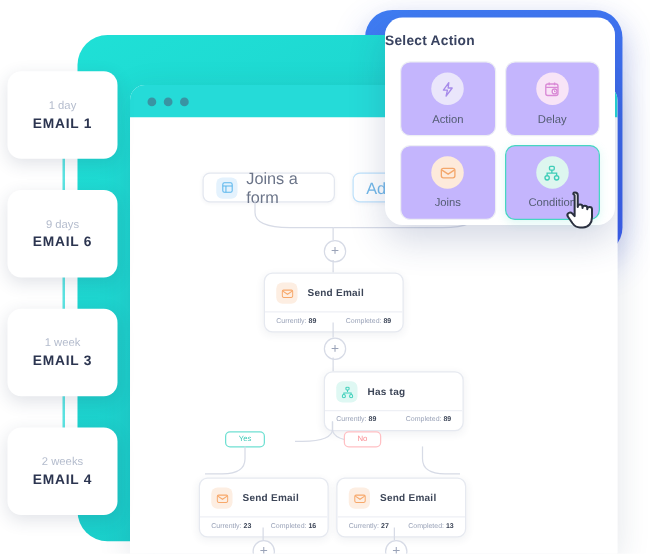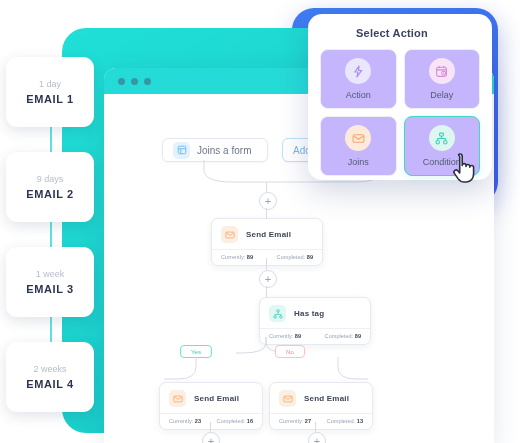--- a/index.html
+++ b/index.html
@@ -49,21 +49,21 @@
     position:absolute;width:16px;height:16px;border-radius:50%;
     border:1px solid #d7dbe6;background:#fff;
     display:flex;align-items:center;justify-content:center;
     color:#9aa3b8;font-size:11px;line-height:1;
   }
 
   
   .pill{
     position:absolute;background:#fff;border:1px solid #e3e7ef;
     border-radius:6px;height:22px;display:flex;align-items:center;
-    padding:0 10px;gap:7px;font-size:10px;color:#6c7589;
+    padding:0 10px;gap:7px;font-size:13px;color:#6c7589;
     box-shadow:0 1px 3px rgba(40,60,90,.05);
   }
   .pill.blue{border-color:#bfe2fb;color:#73b8e8;}
 
   .card{
     position:absolute;background:#fff;border:1px solid #e6e9f0;
     border-radius:7px;box-shadow:0 2px 7px rgba(40,60,90,.07);
     overflow:hidden;
   }
   .card-head{
@@ -103,21 +103,21 @@
   .tl-name{font-size:11px;color:#2c3550;font-weight:700;letter-spacing:.6px;}
 
   
   .popup{
     position:absolute;left:308px;top:14px;width:184px;height:166px;
     background:#fff;border-radius:14px;
     box-shadow:0 12px 30px rgba(40,60,120,.2);
     padding:0;
   }
   .popup-title{
-    text-align:center;font-size:11px;font-weight:700;color:#394360;
+    text-align:left;font-size:11px;font-weight:700;color:#394360;
     padding:13px 16px 10px 0;letter-spacing:.2px;
   }
   .grid{
     display:grid;grid-template-columns:1fr 1fr;gap:7px;
     padding:0 12px;
   }
   .tile{
     border:1px solid #edeff4;border-radius:8px;height:58px;
     display:flex;flex-direction:column;align-items:center;justify-content:center;gap:6px;
     background:#c4b5fd;
@@ -295,21 +295,21 @@
   </div>
 
   <div class="tl-line"></div>
 
   <div class="tl-card" style="top:57px;">
     <span class="tl-when">1 day</span>
     <span class="tl-name">EMAIL 1</span>
   </div>
   <div class="tl-card" style="top:152px;">
     <span class="tl-when">9 days</span>
-    <span class="tl-name">EMAIL 2</span>
+    <span class="tl-name">EMAIL 6</span>
   </div>
   <div class="tl-card" style="top:247px;">
     <span class="tl-when">1 week</span>
     <span class="tl-name">EMAIL 3</span>
   </div>
   <div class="tl-card" style="top:342px;">
     <span class="tl-when">2 weeks</span>
     <span class="tl-name">EMAIL 4</span>
   </div>
 

